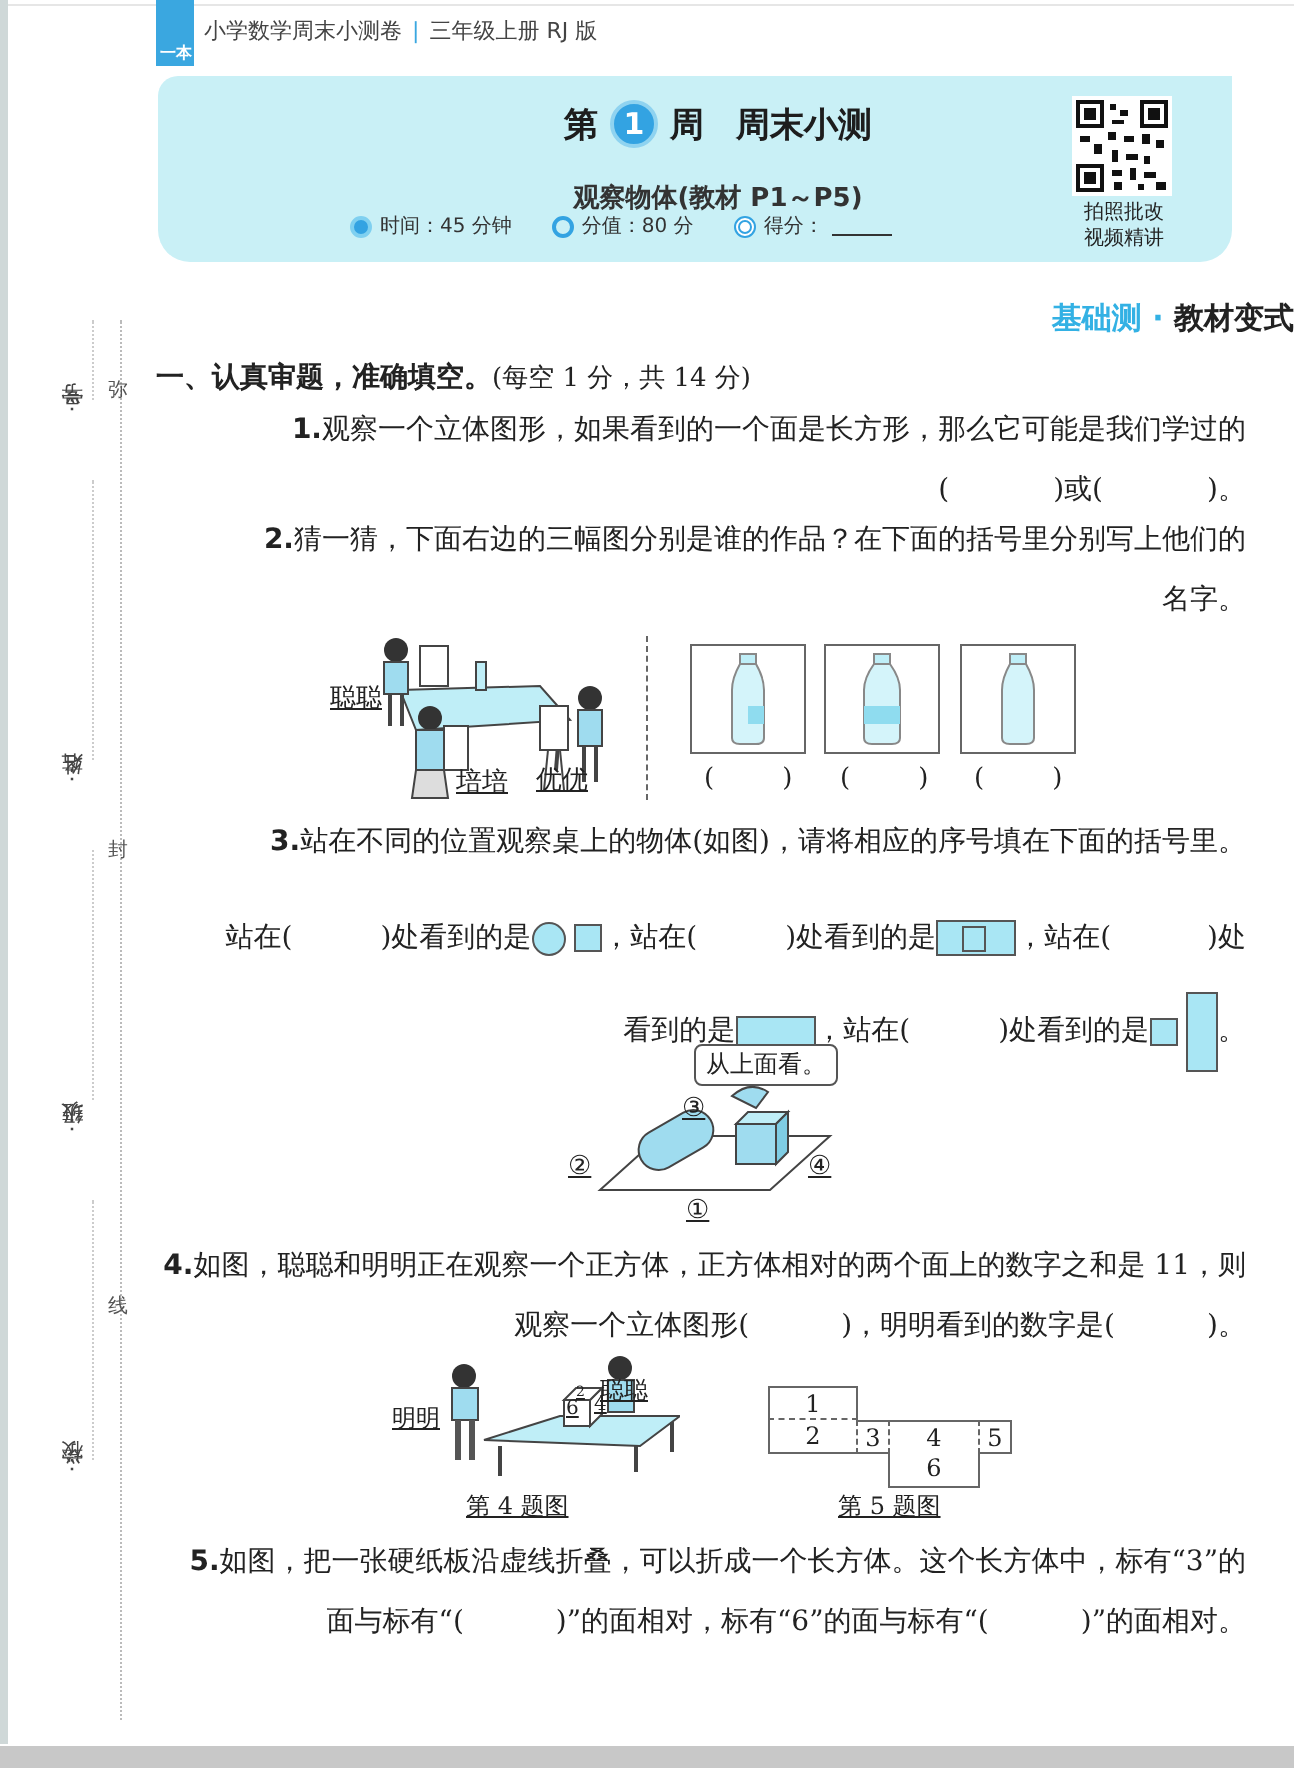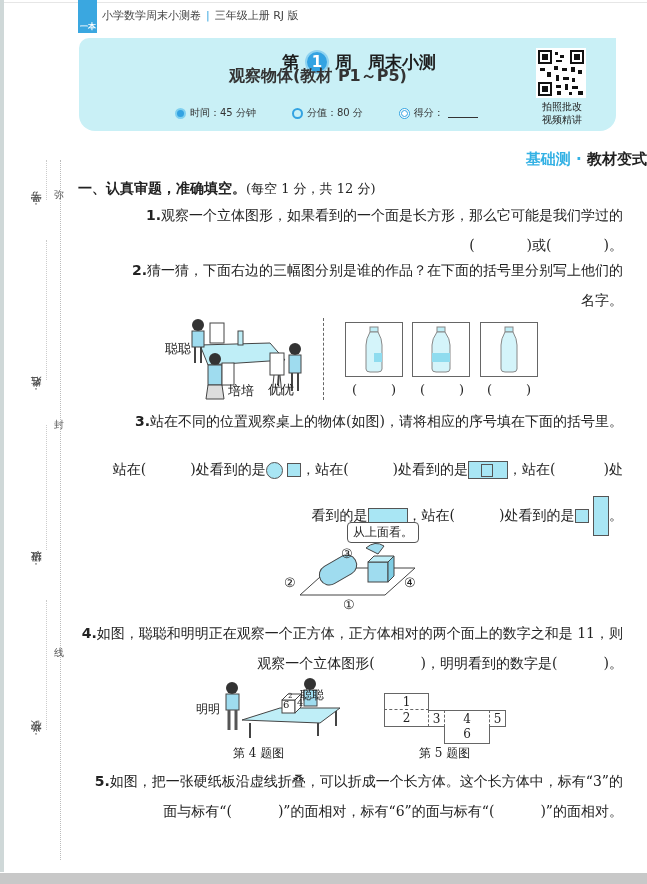--- a/index.html
+++ b/index.html
@@ -7,22 +7,22 @@
   .left-strip{position:absolute;left:0;top:0;width:4px;height:872px;background:#cfd8d8;}
   .bottom-strip{position:absolute;left:0;top:873px;width:647px;height:11px;background:#c8c8c8;}
   .top-line{position:absolute;left:0;top:2px;width:647px;height:1px;background:#e6e6e6;}
   .series-bar{position:absolute;left:78px;top:4px;height:22px;display:flex;align-items:center;font-family:"DejaVu Sans","Liberation Sans",sans-serif;font-size:11px;color:#444;}
   .series-logo{width:19px;height:36px;background:#3aa7e0;position:relative;margin-right:5px;}
   .series-logo span{position:absolute;left:2px;bottom:1px;color:#fff;font-size:8px;font-weight:bold;}
   .series-sep{color:#3aa7e0;margin:0 5px;}
   .banner{position:absolute;left:79px;top:38px;width:537px;height:93px;background:#c9f0f6;border-radius:10px 0 16px 16px;}
   .banner-title{position:absolute;left:150px;top:12px;width:260px;text-align:center;font-family:"DejaVu Sans","Liberation Sans",sans-serif;font-weight:bold;font-size:17px;color:#1d1d1d;display:flex;align-items:center;justify-content:center;gap:6px;}
   .week-badge{width:24px;height:24px;border-radius:50%;background:#33a3e2;color:#fff;font-size:15px;display:inline-flex;align-items:center;justify-content:center;border:2px solid #8fd3f0;box-sizing:border-box;}
-  .banner-sub{position:absolute;left:150px;top:28px;width:260px;text-align:left;font-family:"DejaVu Sans","Liberation Sans",sans-serif;font-size:16px;font-weight:bold;color:#333;}
-  .banner-meta{position:absolute;left:96px;top:68px;width:380px;display:flex;gap:36px;font-family:"DejaVu Sans","Liberation Sans",sans-serif;font-size:10px;color:#333;}
+  .banner-sub{position:absolute;left:150px;top:52px;width:260px;text-align:center;font-family:"DejaVu Sans","Liberation Sans",sans-serif;font-size:13px;font-weight:bold;color:#333;}
+  .banner-meta{position:absolute;left:96px;top:68px;width:380px;display:flex;gap:20px;font-family:"DejaVu Sans","Liberation Sans",sans-serif;font-size:10px;color:#333;}
   .meta-item{display:flex;align-items:center;gap:4px;}
   .meta-icon{width:11px;height:11px;border-radius:50%;display:inline-block;}
   .score-line{display:inline-block;width:30px;border-bottom:1px solid #333;height:9px;}
   .qr{position:absolute;left:536px;top:48px;width:50px;height:50px;background:#fff;padding:2px;box-sizing:border-box;}
   .qr-caption{position:absolute;left:528px;top:100px;width:68px;text-align:center;font-family:"DejaVu Sans","Liberation Sans",sans-serif;font-size:10px;line-height:13px;color:#222;}
   .section-title{position:absolute;left:0;width:647px;top:150px;text-align:right;font-family:"DejaVu Sans","Liberation Sans",sans-serif;font-weight:bold;font-size:15px;}
   .section-title .blue{color:#33b1e4;}
   .part-title{position:absolute;left:78px;top:180px;font-size:14px;font-family:"DejaVu Sans","Liberation Sans",sans-serif;}
   .part-title b{font-weight:bold;}
   .part-title span.note{font-family:"DejaVu Serif","Liberation Serif",serif;font-size:13px;}
@@ -31,21 +31,21 @@
   .indent{padding-left:14px;}
   .blank{display:inline-block;width:52px;}
   .margin-label{position:absolute;left:30px;font-family:"DejaVu Sans","Liberation Sans",sans-serif;font-size:11px;color:#444;writing-mode:vertical-rl;transform:rotate(180deg);}
   .seal-char{position:absolute;left:54px;font-size:10px;color:#555;font-family:"DejaVu Sans","Liberation Sans",sans-serif;}
   .vline{position:absolute;left:60px;top:160px;width:0;height:700px;border-left:1px dotted #bbb;}
   .vline2{position:absolute;left:46px;width:0;border-left:1px dotted #ccc;}
   .shape{display:inline-block;background:#a9e6f4;border:1.5px solid #555;vertical-align:middle;box-sizing:border-box;}
   .dashed-divider{position:absolute;left:323px;top:318px;height:82px;border-left:1.5px dashed #666;}
   .bottle-box{position:absolute;top:322px;width:58px;height:55px;border:1.5px solid #666;box-sizing:border-box;background:#fff;}
   .paren-row{position:absolute;font-size:13px;}
-  .fig-caption{position:absolute;font-size:12px;}
+  .fig-caption{position:absolute;font-size:12px;text-decoration:underline;}
   .net{position:absolute;left:384px;top:693px;}
   .net-cell{position:absolute;border:1px solid #666;box-sizing:border-box;font-size:12px;text-align:center;line-height:16px;background:#fff;}
 </style>
 </head>
 <body>
 
 <div class="top-line"></div>
 <div class="left-strip"></div>
 <div class="bottom-strip"></div>
 
@@ -131,21 +131,21 @@
 <div class="seal-char" style="top:418px">封</div>
 <div class="seal-char" style="top:646px">线</div>
 
 <div class="section-title">
   <span class="blue">基础测</span>
   <span class="blue">·</span>
   <span>教材变式</span>
 </div>
 
 <div class="part-title">
-  <b>一、认真审题，准确填空。</b><span class="note">(每空 1 分，共 12 分)</span>
+  <b>一、认真审题，准确填空。</b><span class="note">(每空 1 分，共 14 分)</span>
 </div>
 
 <div class="q" style="top:200px">
   <div><span class="num">1.</span><span>观察一个立体图形，如果看到的一个面是长方形，那么它可能是我们学过的</span></div>
   <div class="indent">
     <span>(</span><span class="blank"></span><span>)或(</span><span class="blank"></span><span>)。</span>
   </div>
 </div>
 
 <div class="q" style="top:255px">

